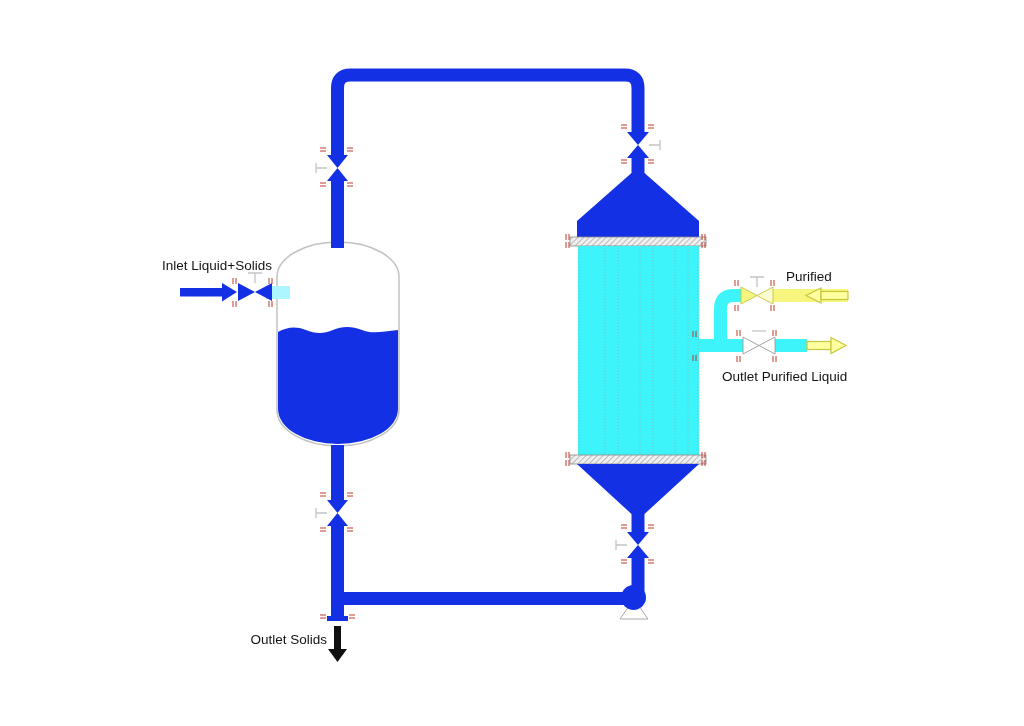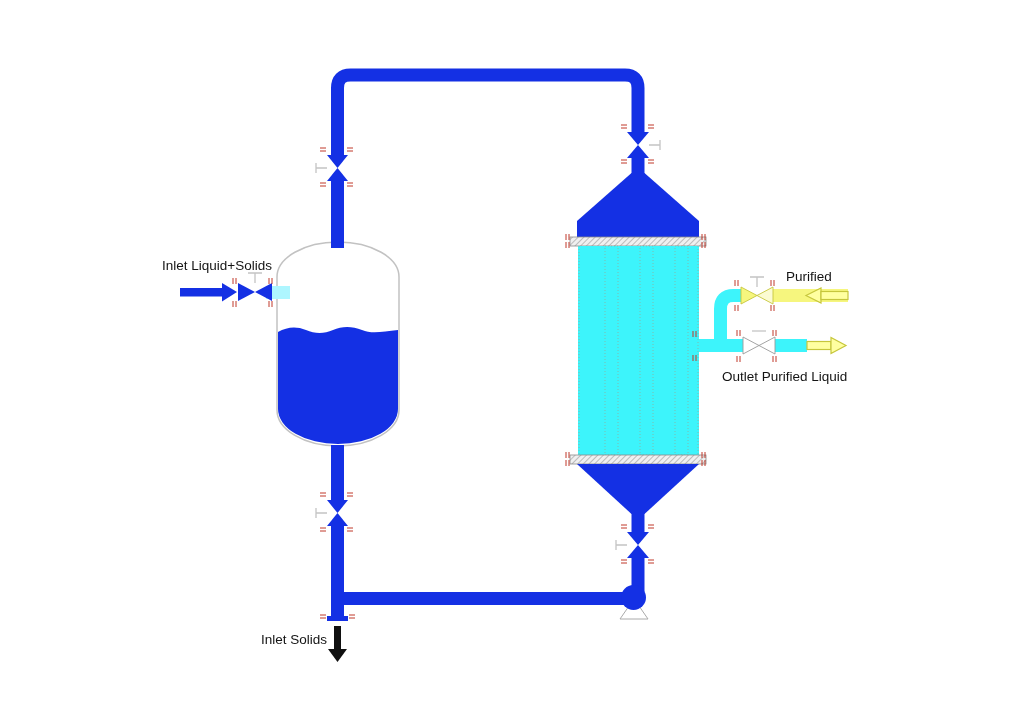--- a/index.html
+++ b/index.html
@@ -183,14 +183,14 @@
       <g>
         <rect class="blk" x="334" y="626" width="7" height="23"></rect>
         <polygon class="blk" points="328,649 347,649 337.5,662"></polygon>
       </g>
     </g>
   </svg>
 
   <div class="label" style="left:162px;top:258px;">Inlet Liquid+Solids</div>
   <div class="label" style="left:786px;top:269px;">Purified</div>
   <div class="label" style="left:722px;top:349px;margin-top:20px;">Outlet Purified Liquid</div>
-  <div class="label" style="left:228px;top:632px;width:99px;text-align:right;">Inlet Solids</div>
+  <div class="label" style="left:228px;top:632px;width:99px;text-align:right;">Outlet Solids</div>
 </div>
 
 </body></html>

